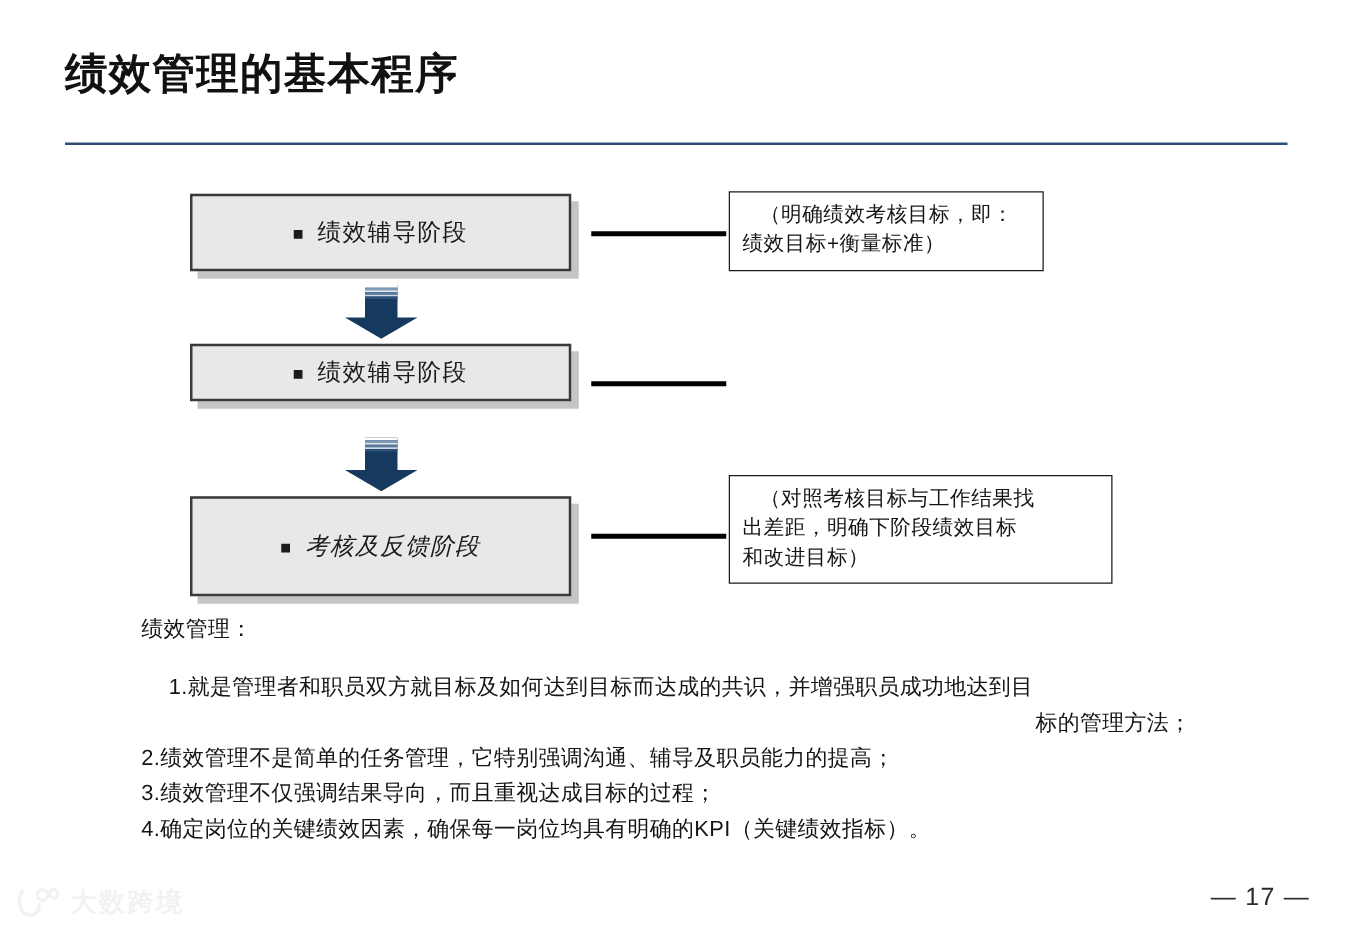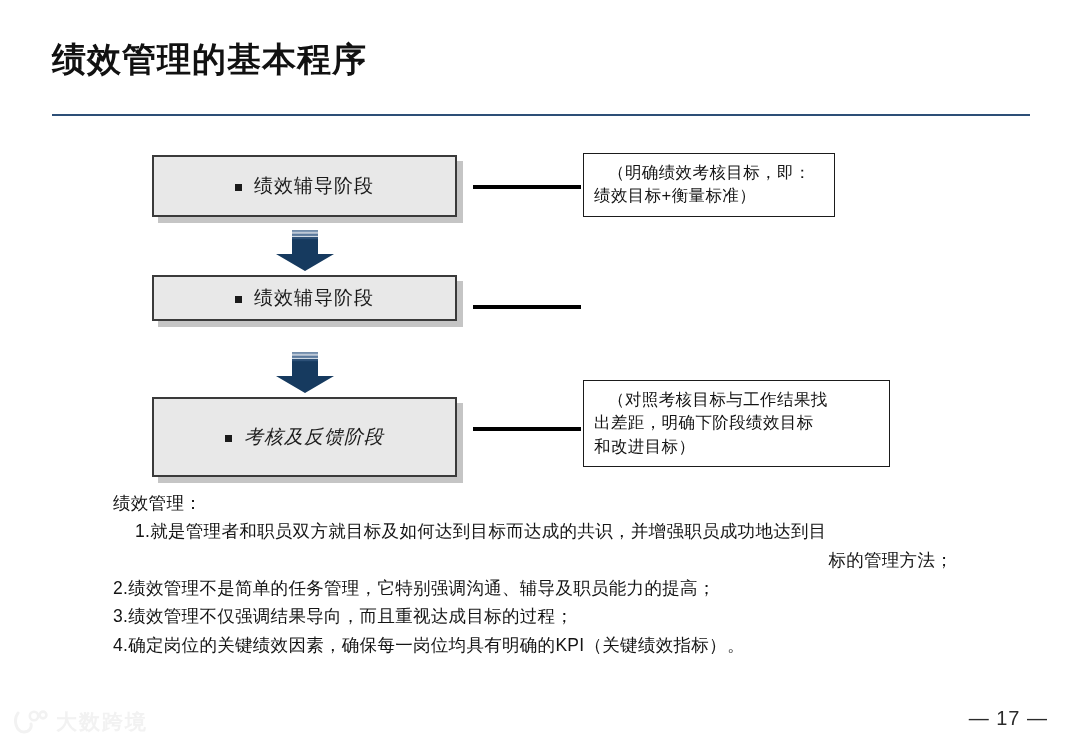--- a/index.html
+++ b/index.html
@@ -112,21 +112,21 @@
   .body-text {
     position: absolute;
     left: 113px;
     top: 489px;
     width: 840px;
     font-size: 17.5px;
     line-height: 1.62;
     color: #141414;
     letter-spacing: 0.3px;
   }
-  .body-text .lead { margin-bottom: 0; }
+  .body-text .lead { margin-bottom: 18px; }
   .body-text .item-1 { padding-left: 22px; text-indent: 0; }
   .body-text .item-1 .cont { display: block; margin-left: -22px; text-align: right; }
 
   
   .page-num {
     position: absolute;
     right: 32px;
     bottom: 18px;
     font-size: 20px;
     color: #2b2b2b;

